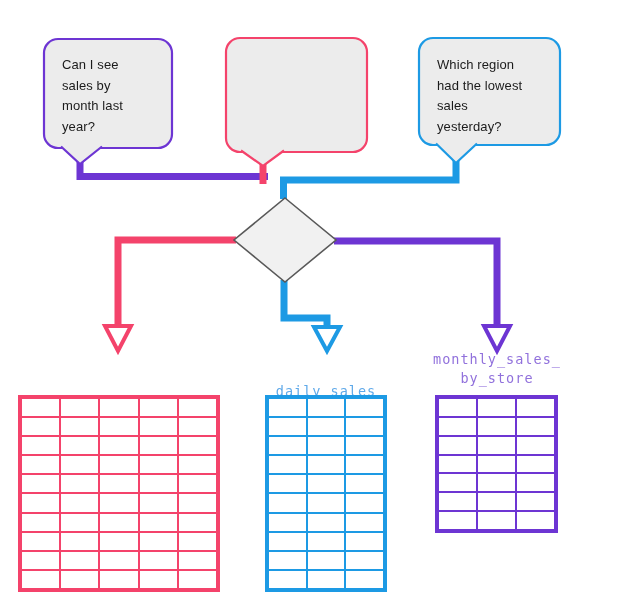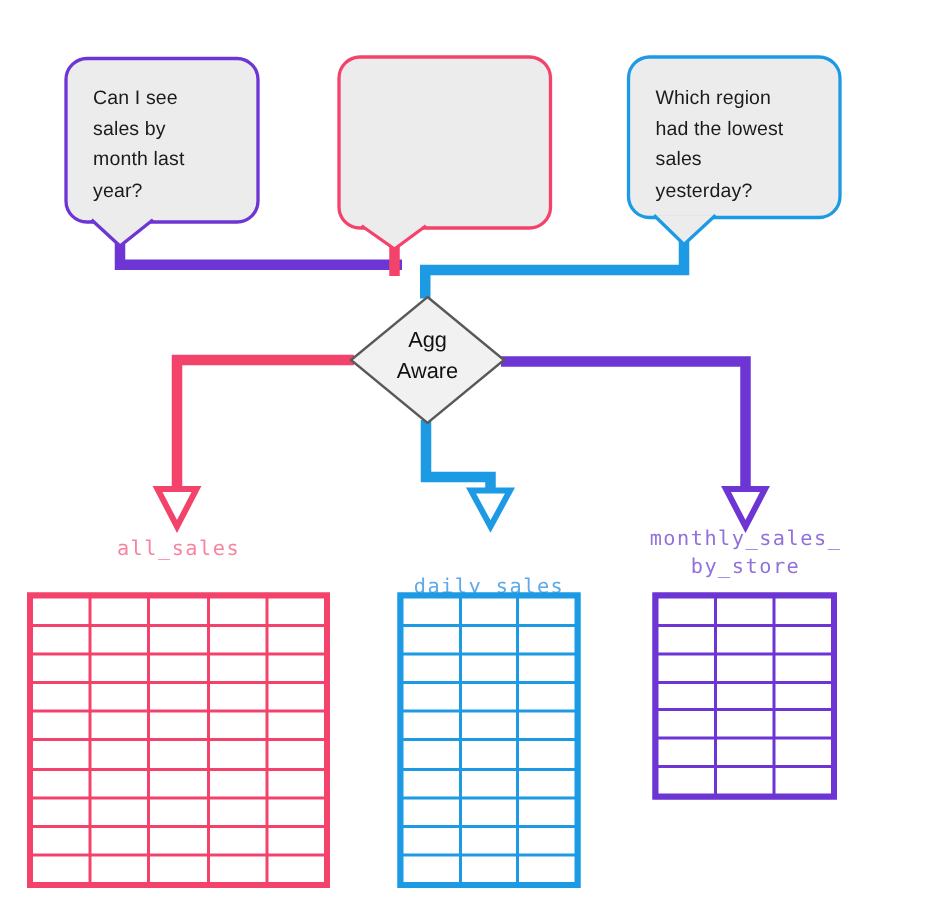--- a/index.html
+++ b/index.html
@@ -60,24 +60,21 @@
 
   <div class="abs question-text" style="left:62px;top:55px;width:104px;">Can I see
 sales by
 month last
 year?</div>
   <div class="abs question-text" style="left:437px;top:55px;width:120px;">Which region
 had the lowest
 sales
 yesterday?</div>
 
-  <div class="abs decision-text" style="left:235px;top:217px;width:100px;">Agg
-Aware</div>
 
-  <div class="abs table-label" style="left: 18px; top: 357px; width: 202px; color: rgb(245, 133, 159);">all_sales</div>
   <div class="abs table-label" style="left: 258px; top: 350px; width: 136px; color: rgb(95, 169, 233); margin-top: 32px;">daily_sales
 _by_region</div>
   <div class="abs table-label" style="left: 421px; top: 350px; width: 152px; color: rgb(145, 113, 220);">monthly_sales_
 by_store</div>
 
   <div class="abs db-table" style="left: 18px; top: 395px; width: 202px; height: 197px; border-color: rgb(244, 67, 107); background: rgb(244, 67, 107); grid-template-columns: repeat(5, 1fr);">
       <div class="cell"></div>
       <div class="cell"></div>
       <div class="cell"></div>
       <div class="cell"></div>

